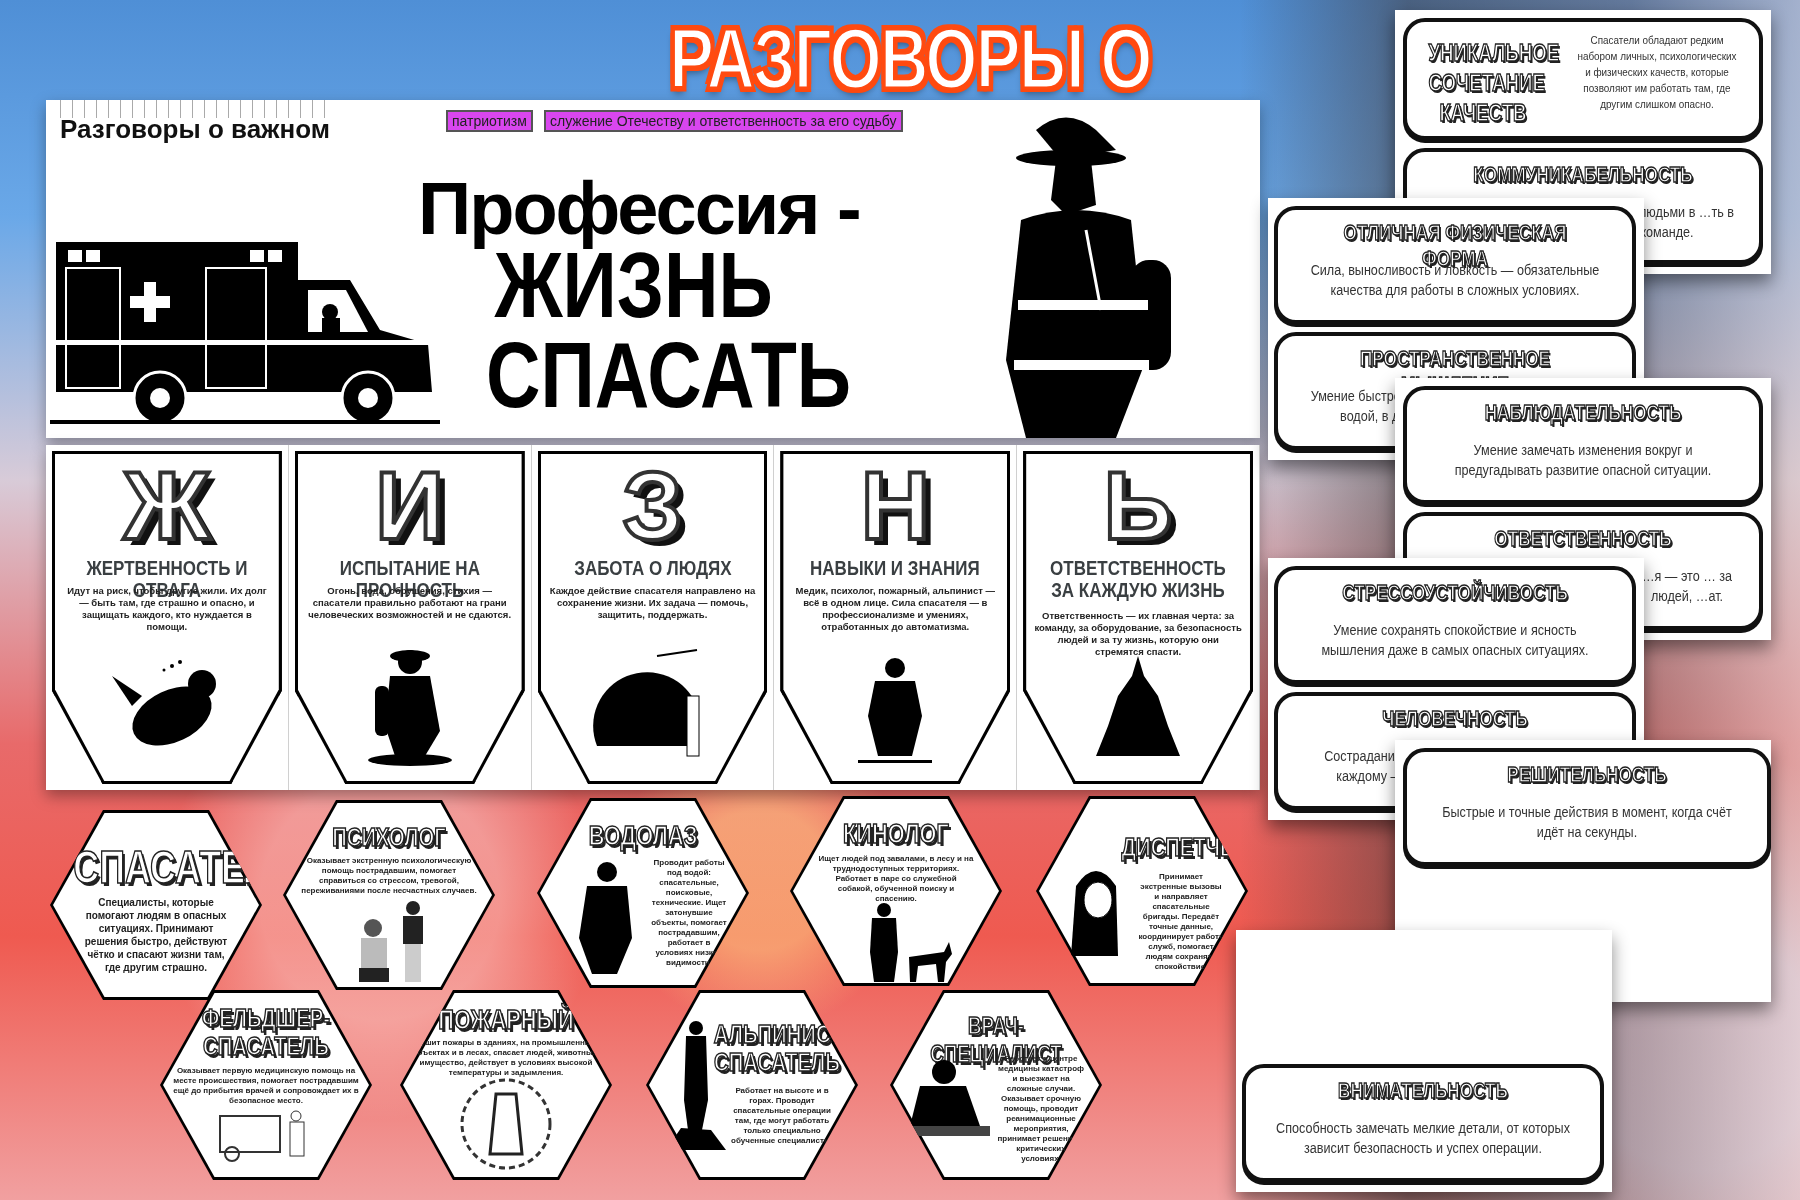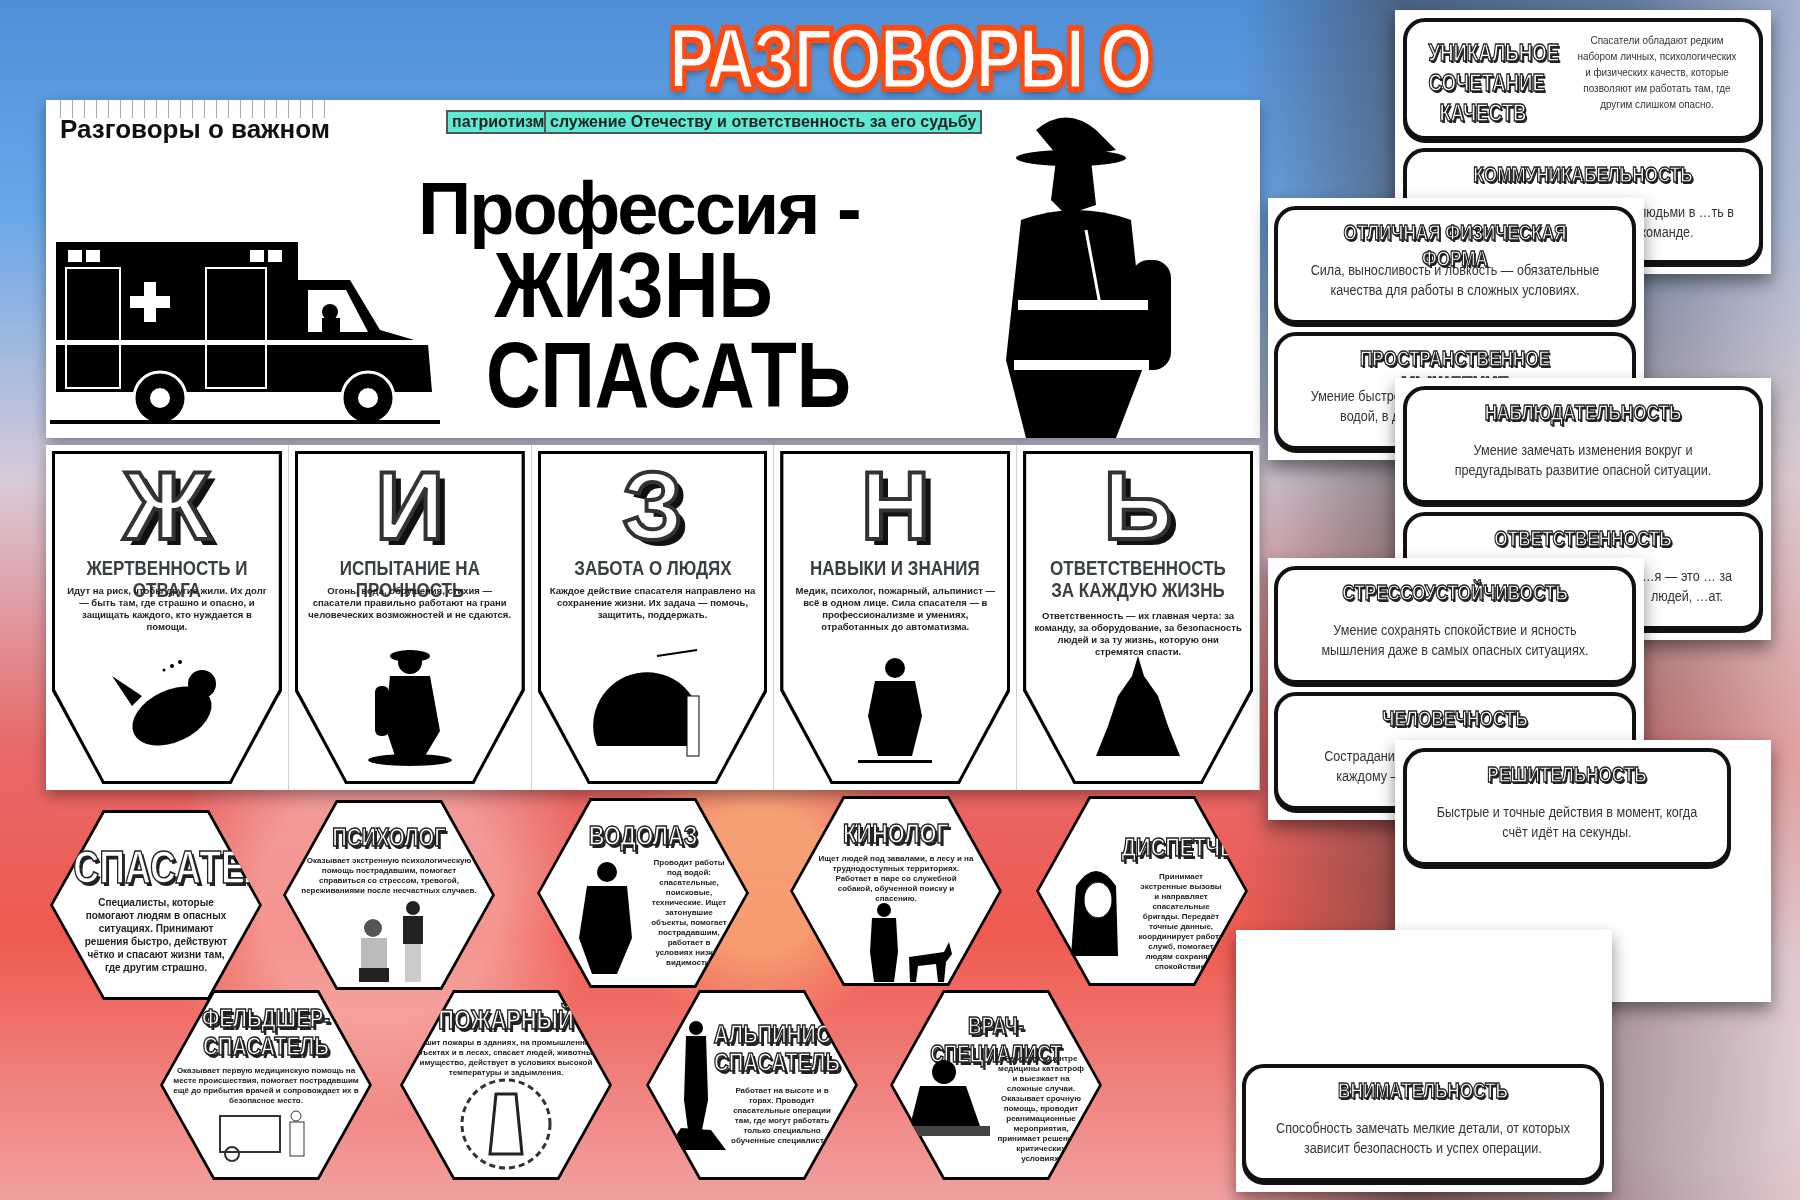--- a/index.html
+++ b/index.html
@@ -30,21 +30,21 @@
   
   .hero {
     position: absolute; left: 46px; top: 100px; width: 1214px; height: 338px;
     background: #ffffff; box-shadow: 0 6px 14px rgba(0,0,0,0.35); overflow: hidden;
   }
   .hero .brand {
     position: absolute; left: 14px; top: 14px; font-size: 26px; font-weight: bold; color: #111;
   }
   .hero .strings { position: absolute; left: 14px; top: 0; width: 270px; height: 18px;
     background: repeating-linear-gradient(90deg, #555 0 1px, transparent 1px 12px); opacity: .5; }
-  .tag { position: absolute; top: 10px; border: 2px solid #555; padding: 1px 4px; font-size: 16px; color: #222; background:#5eead4;font-weight:bold; }
+  .tag { position: absolute; top: 10px; border: 2px solid #555; padding: 1px 4px; font-size: 14px; color: #222; background:#d946ef; }
   .tag.t1 { left: 400px; }
   .tag.t2 { left: 498px; }
   .hero .heading1 {
     position: absolute; left: 372px; top: 50px; font-size: 74px; font-weight: bold; color: #000; letter-spacing: -2px; margin-top: 16px;
   }
   .hero .heading2 {
     position: absolute; left: 440px; top: 140px; width: 360px; text-align: center;
     font-size: 92px; line-height: 90px; font-weight: bold; color: #000;
     transform: scaleX(0.82); transform-origin: left top;
   }
@@ -362,21 +362,21 @@
     <div class="qt">СТРЕССОУСТОЙЧИВОСТЬ</div>
     <div class="qd">Умение сохранять спокойствие и ясность мышления даже в самых опасных ситуациях.</div>
   </div>
   <div class="qcard" style="left:6px;top:134px;width:362px;height:118px">
     <div class="qt">ЧЕЛОВЕЧНОСТЬ</div>
     <div class="qd" style="right:170px">Сострадание, с… каждому —…</div>
   </div>
 </div>
 
 <div class="panel" style="left:1395px;top:740px;width:376px;height:262px">
-  <div class="qcard" style="left:8px;top:8px;width:328px;height:118px">
+  <div class="qcard" style="left:8px;top:8px;width:368px;height:118px">
     <div class="qt">РЕШИТЕЛЬНОСТЬ</div>
     <div class="qd">Быстрые и точные действия в момент, когда счёт идёт на секунды.</div>
   </div>
 </div>
 
 <div class="panel" style="left:1236px;top:930px;width:376px;height:262px">
   <div class="qcard" style="left:6px;top:134px;width:362px;height:118px">
     <div class="qt">ВНИМАТЕЛЬНОСТЬ</div>
     <div class="qd">Способность замечать мелкие детали, от которых зависит безопасность и успех операции.</div>
   </div>

